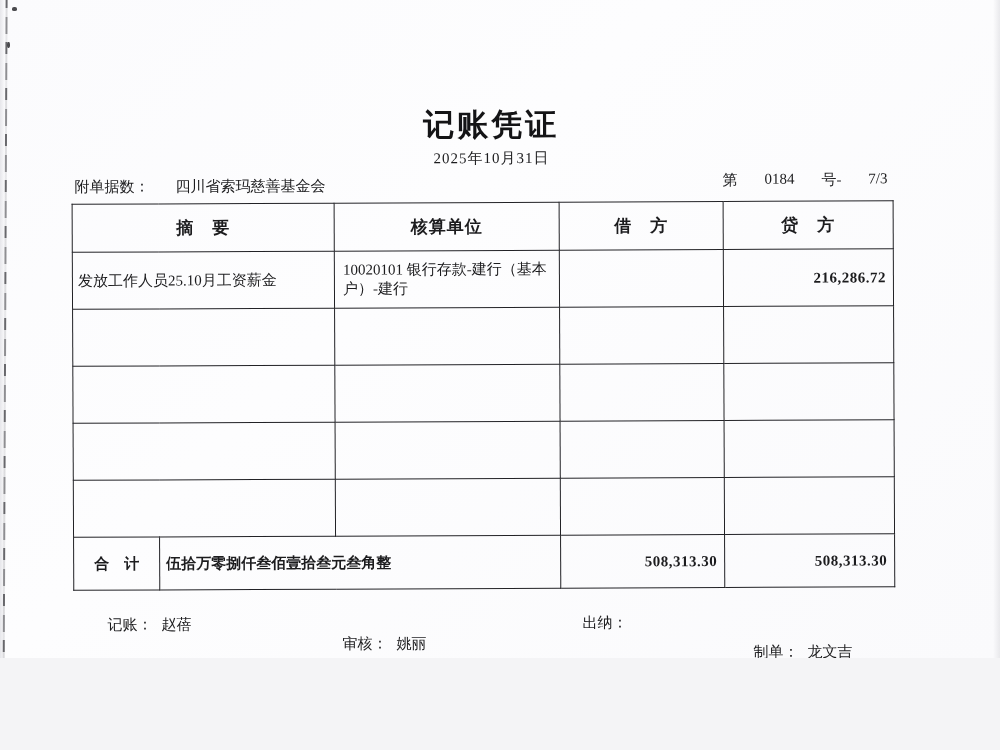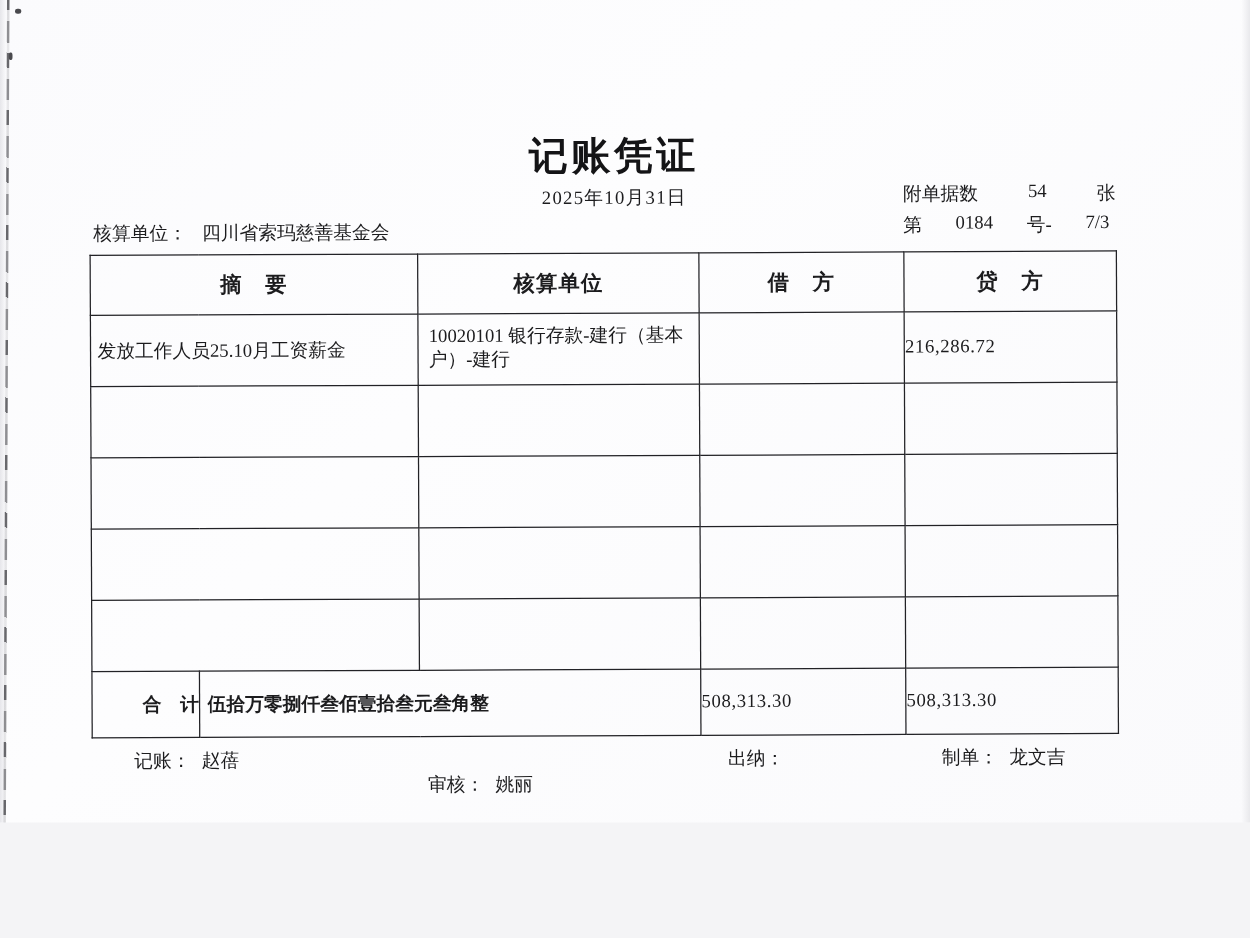--- a/index.html
+++ b/index.html
@@ -39,21 +39,21 @@
   }
   .right-head-2 {
     position: absolute; top: 172px; left: 723px; width: 165px;
     display: flex; justify-content: space-between;
     font-size: 15px;
   }
   .unit-line {
     position: absolute; top: 176px; left: 75px;
     font-size: 15px;
   }
-  .unit-line .unit-name { margin-left: 12px; }
+  .unit-line .unit-name { margin-left: 26px; }
   
   table.voucher {
     position: absolute; top: 202px; left: 72px;
     width: 821px;
     border-collapse: collapse;
     table-layout: fixed;
   }
   table.voucher td {
     border: 1px solid #222226;
     font-size: 15px;
@@ -62,40 +62,40 @@
   }
   tr.head-row td {
     height: 48px;
     text-align: center;
     font-size: 17px; font-weight: bold;
     letter-spacing: 1px;
   }
   tr.data-row td { height: 57px; }
   td.cell-summary { padding-left: 5px; text-align: left; }
   td.cell-account { padding: 3px 6px 3px 8px; text-align: left; line-height: 1.3; }
-  td.cell-amount  { padding-right: 7px; text-align: left; letter-spacing: 0.5px; }
+  td.cell-amount  { padding-right: 7px; text-align: right; letter-spacing: 0.5px; font-weight: bold; }
   tr.total-row td { height: 53px; }
   td.cell-total-label {
-    text-align: right; font-weight: bold; font-size: 16px; font-family: Liberation Serif, serif;
+    text-align: center; font-weight: bold; font-size: 16px; font-family: Liberation Serif, serif;
   }
   td.cell-total-words {
     padding-left: 6px; text-align: left;
     font-weight: bold; font-size: 16px;
   }
   
   .sign-row {
     position: absolute; top: 598px; left: 0; width: 1000px;
     font-size: 15px;
   }
-  .sign-item { position: absolute; top: 0; white-space: nowrap; font-family: Liberation Serif, serif; }
+  .sign-item { position: absolute; top: 16px; white-space: nowrap; font-family: Liberation Serif, serif; }
   .sign-item .sign-name { margin-left: 9px; }
   .sign-bookkeeper { left: 106px; }
   .sign-reviewer   { left: 341px; margin-top: 20px; }
   .sign-cashier    { left: 565px; margin-left: 16px; }
-  .sign-preparer   { left: 752px; }
+  .sign-preparer   { left: 752px; margin-top: 30px; }
   
   .edge-left-band {
     position: absolute; left: 0; top: 0; width: 5px; height: 750px;
     background: linear-gradient(to right, #e6e6ea, rgba(240,240,243,0));
   }
   .edge-left-line {
     position: absolute; left: 4px; top: -4px; width: 2px; height: 740px;
     background: repeating-linear-gradient(
       to bottom,
       rgba(55,55,60,0.75) 0 12px,
@@ -128,34 +128,29 @@
 </head>
 <body>
 
 <div class="paper">
 
   <div class="content">
 
     <div class="doc-title">记账凭证</div>
     <div class="doc-date">2025年10月31日</div>
 
-    <div class="right-head-1">
-      <span>附单据数</span>
-      <span>54</span>
-      <span>张</span>
-    </div>
     <div class="right-head-2">
       <span>第</span>
       <span>0184</span>
       <span>号-</span>
       <span>7/3</span>
     </div>
 
     <div class="unit-line">
-      <span>核算单位：</span><span class="unit-name">四川省索玛慈善基金会</span>
+      <span>附单据数：</span><span class="unit-name">四川省索玛慈善基金会</span>
     </div>
 
     <table class="voucher">
       <colgroup>
         <col style="width:86px">
           <col style="width:176px">
           <col style="width:225px">
           <col style="width:164px">
           <col style="width:170px">
       </colgroup>

